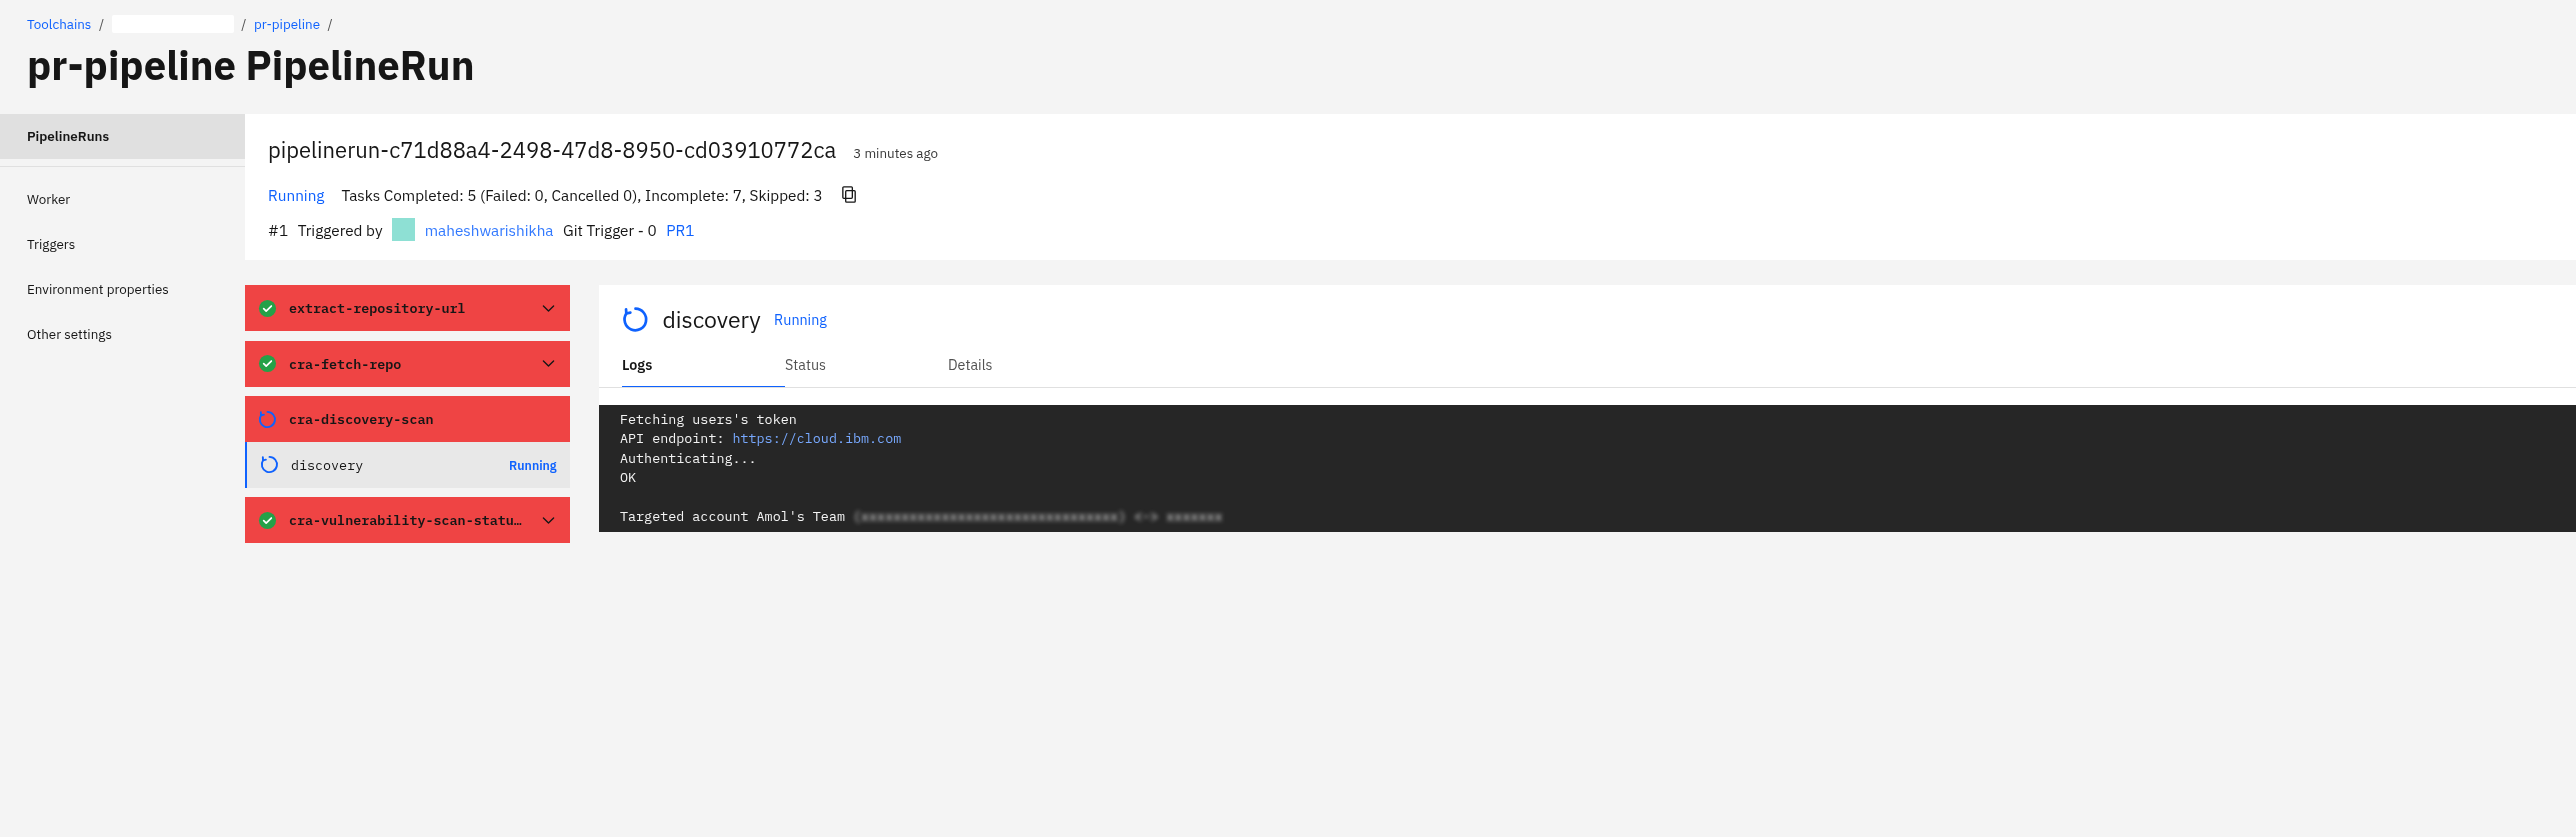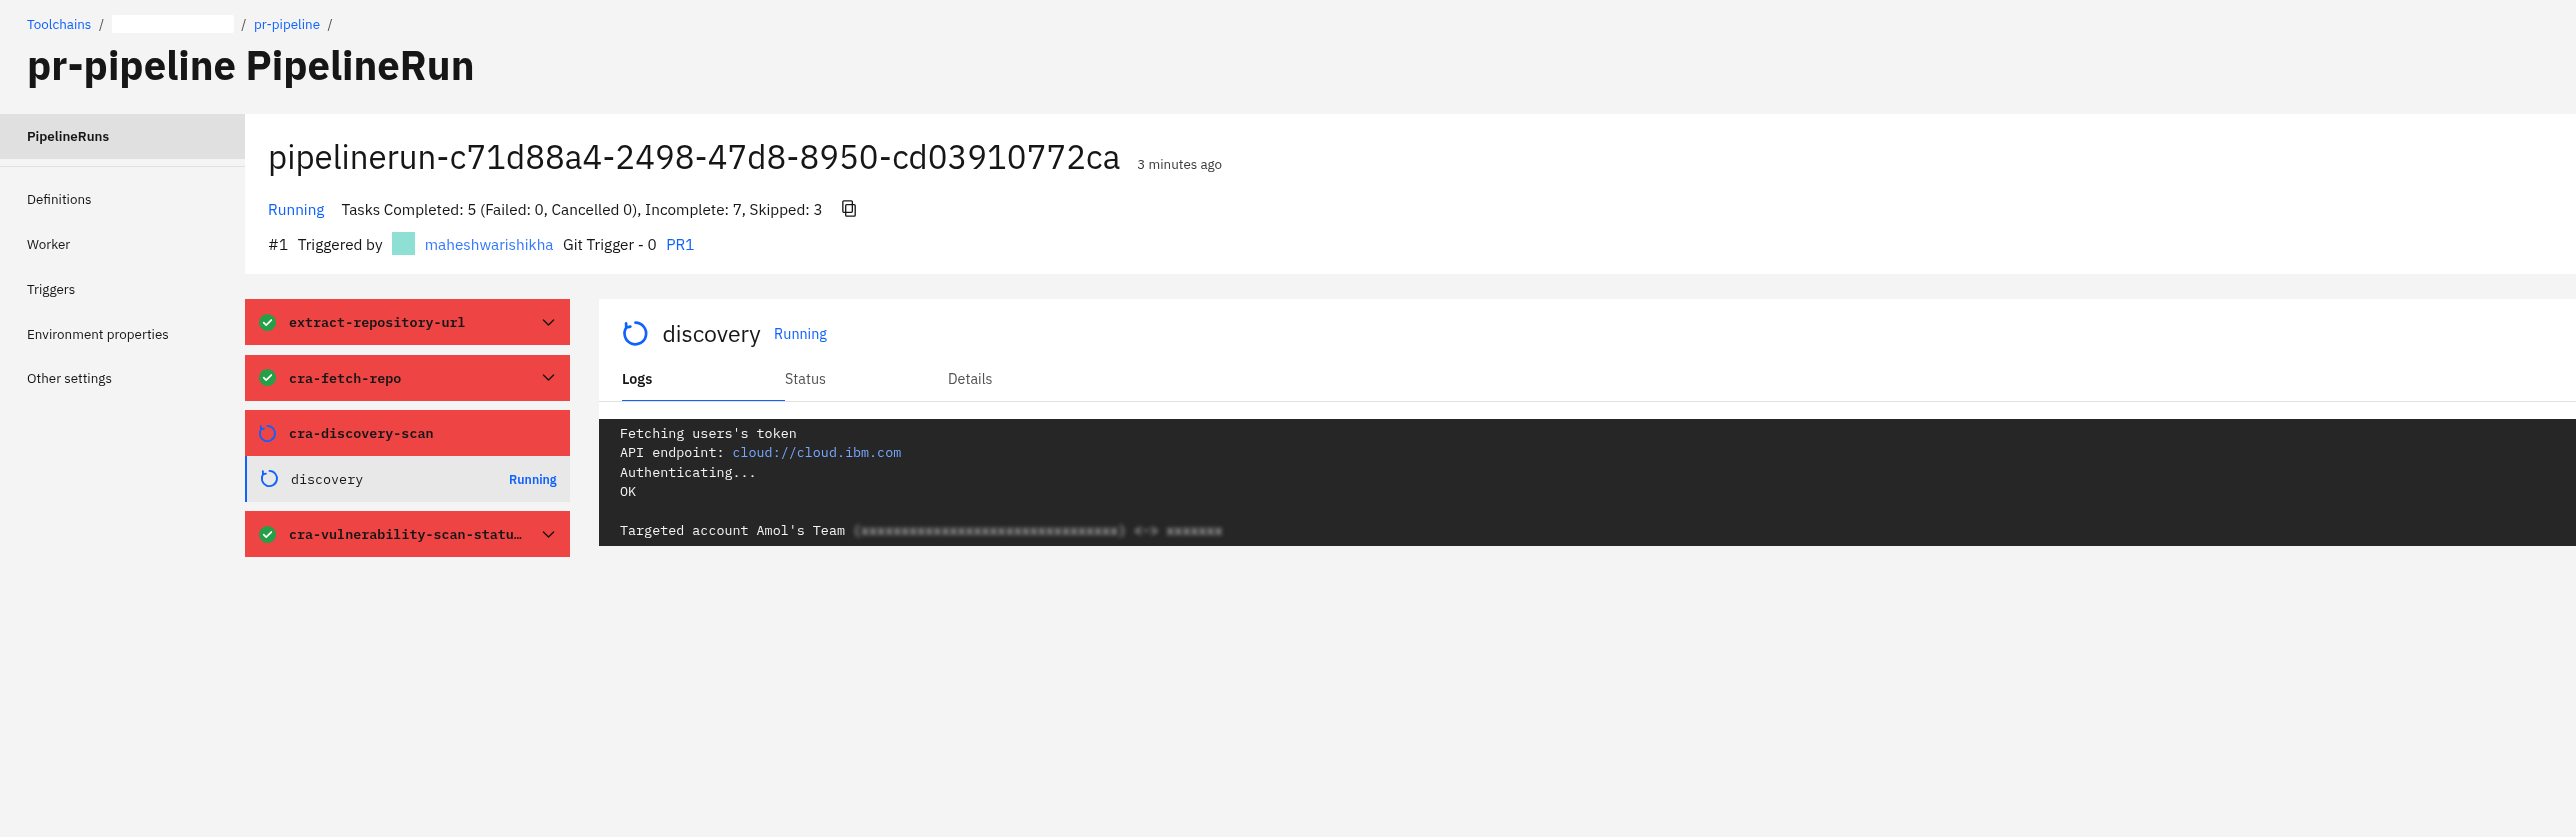--- a/index.html
+++ b/index.html
@@ -75,21 +75,21 @@
     padding: 21px 23px 19px 23px;
     margin-bottom: 25px;
   }
   .summary-title-row {
     display: flex;
     align-items: baseline;
     gap: 17px;
     flex-wrap: wrap;
   }
   .summary-title {
-    font-size: 33px;
+    font-size: 22px;
     font-weight: 400;
     letter-spacing: 0;
     color: #161616;
   }
   .summary-time {
     font-size: 13.4px;
     color: #393939;
   }
   .summary-status-row {
     margin-top: 21px;
@@ -275,21 +275,20 @@
       <span class="crumb">pr-pipeline</span>
       <span class="sep">/</span>
     </div>
   <h1 class="page-title">pr-pipeline PipelineRun</h1>
 </div>
 
 <div class="layout">
   <nav class="sidebar" id="sidebar">
       <div class="sidebar-item active">PipelineRuns</div>
       <hr class="sidebar-divider">
-      <div class="sidebar-item">Definitions</div>
       <div class="sidebar-item">Worker</div>
       <div class="sidebar-item">Triggers</div>
       <div class="sidebar-item">Environment properties</div>
       <div class="sidebar-item">Other settings</div>
     </nav>
 
   <div class="main">
 
     <div class="summary-card">
       <div class="summary-title-row">
@@ -374,21 +373,21 @@
             </svg>
           <span class="detail-title">discovery</span>
           <span class="detail-status">Running</span>
         </div>
         <div class="tabs" id="detail-tabs">
             <div class="tab active">Logs</div>
             <div class="tab">Status</div>
             <div class="tab">Details</div>
           </div>
         <div class="log-area" id="log-area">Fetching users's token
-API endpoint: <span class="link">cloud://cloud.ibm.com</span>
+API endpoint: <span class="link">https://cloud.ibm.com</span>
 Authenticating...
 OK
 
 Targeted account Amol's Team <span class="redact">(xxxxxxxxxxxxxxxxxxxxxxxxxxxxxxxx) &lt;-&gt; xxxxxxx</span></div>
       </div>
     </div>
 
   </div>
 </div>
 

